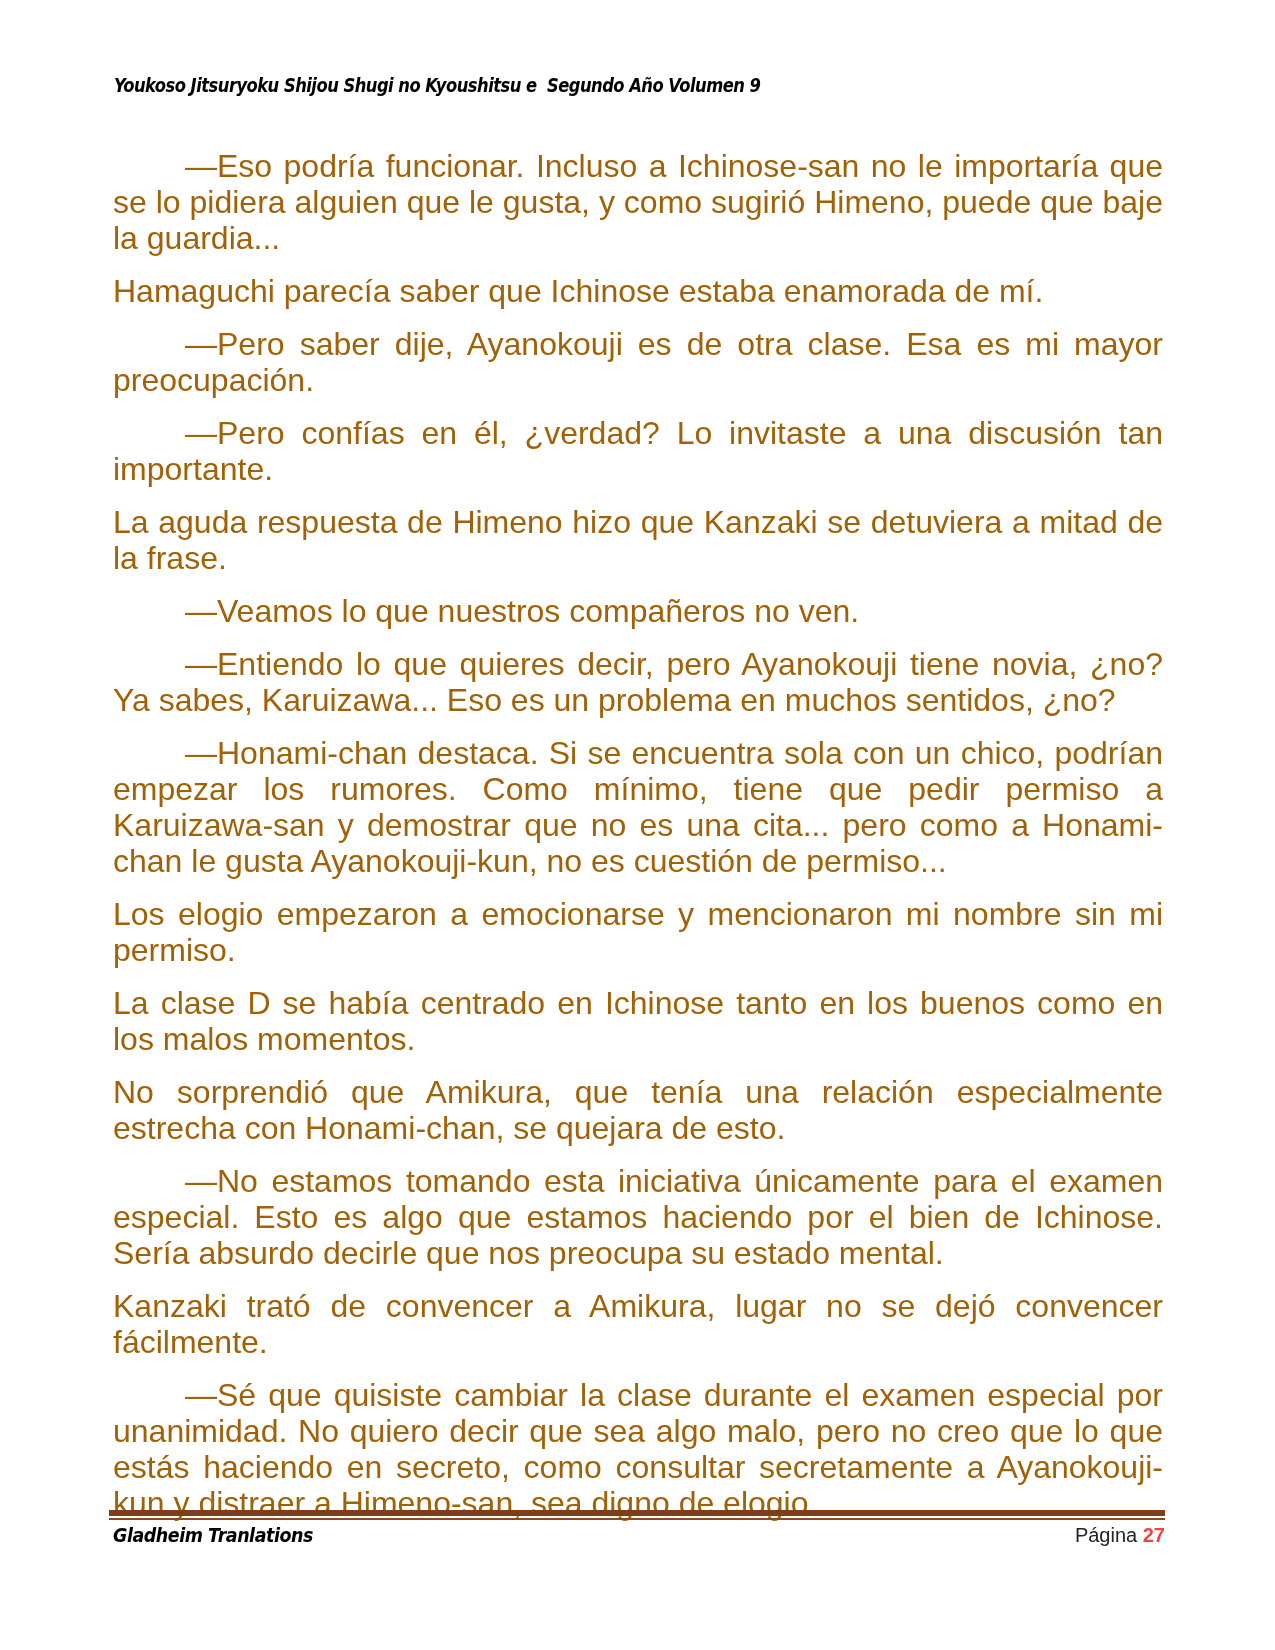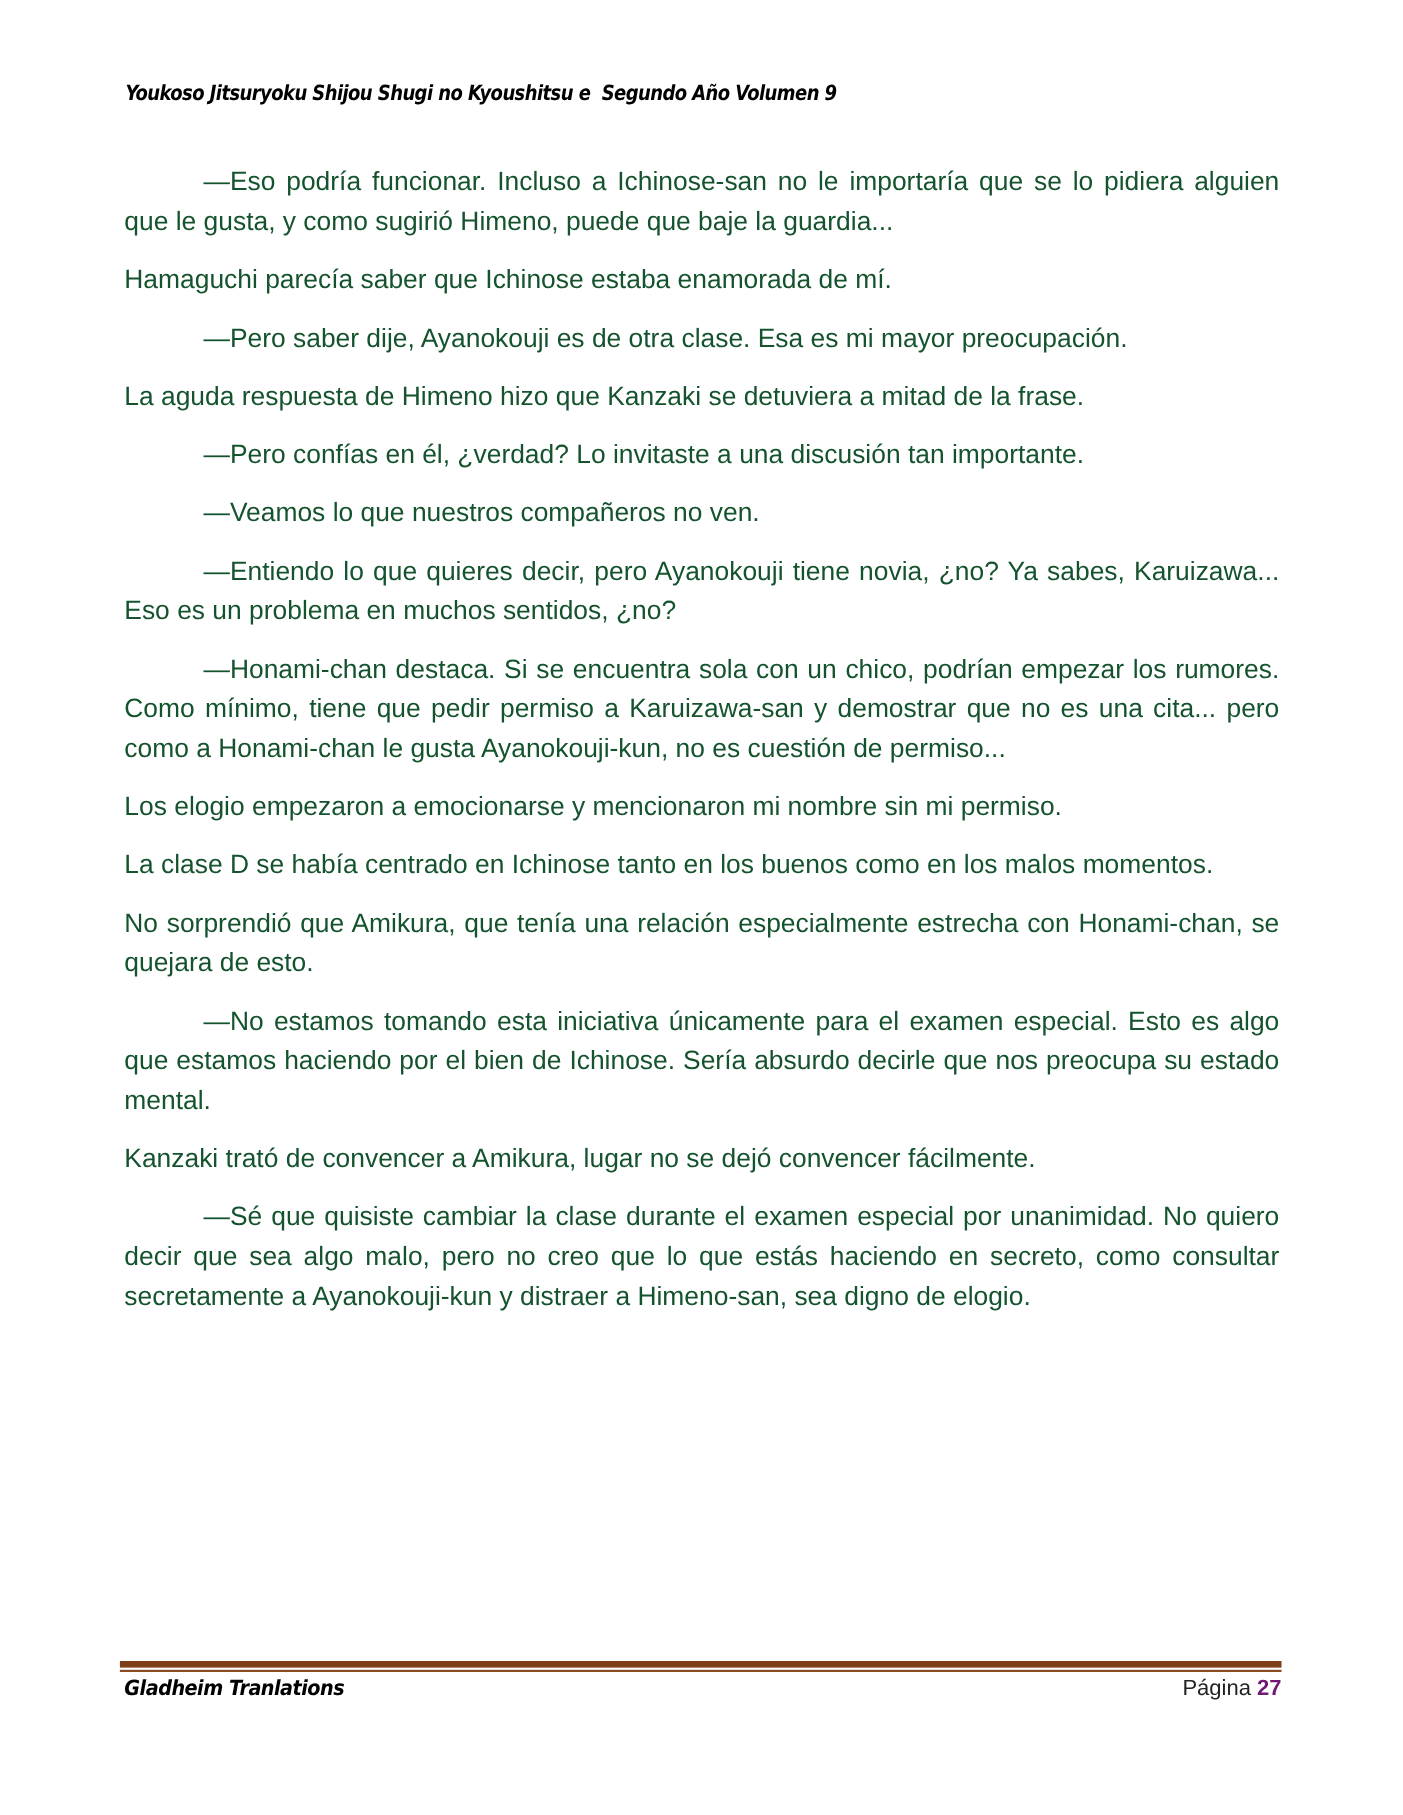--- a/index.html
+++ b/index.html
@@ -8,21 +8,21 @@
     position: absolute; left: 114px; top: 74px;
     font-family: "DejaVu Sans", sans-serif;
     font-style: italic; font-weight: bold;
     font-size: 19px; letter-spacing: -0.6px;
     color: #000; white-space: pre;
     transform: scaleX(0.86); transform-origin: left center;
   }
   .body-text {
     position: absolute; left: 113px; top: 148px; width: 1050px;
     font-family: "Liberation Sans", sans-serif;
-    font-size: 24px; line-height: 36px; color: #14532d;
+    font-size: 32px; line-height: 36px; color: #a16207;
   }
   .para { margin: 0 0 17px 0; text-align: justify; }
   .para.indent { text-indent: 72px; }
   .footer-rule {
     position: absolute; left: 109px; top: 1510px; width: 1056px;
     height: 6px; background: #7e3f18;
   }
   .footer-rule-thin {
     position: absolute; left: 109px; top: 1518px; width: 1056px;
     height: 1.5px; background: #8a4a22;
@@ -30,33 +30,33 @@
   .footer-left {
     position: absolute; left: 113px; top: 1524px;
     font-family: "DejaVu Sans", sans-serif; font-style: italic; font-weight: bold;
     font-size: 19px; letter-spacing: -0.5px; color: #000;
     transform: scaleX(0.92); transform-origin: left center;
   }
   .footer-right {
     position: absolute; right: 110px; top: 1524px;
     font-family: "Liberation Sans", sans-serif; font-size: 20px; color: #222;
   }
-  .footer-right .num { font-weight: bold; color: #701a75; }
+  .footer-right .num { font-weight: bold; color: #ef4444; }
 </style>
 </head>
 <body>
 
 <div class="page-header">Youkoso Jitsuryoku Shijou Shugi no Kyoushitsu e  Segundo Año Volumen 9</div>
 
 <div class="body-text">
   <p class="para indent">—Eso podría funcionar. Incluso a Ichinose-san no le importaría que se lo pidiera alguien que le gusta, y como sugirió Himeno, puede que baje la guardia...</p>
   <p class="para">Hamaguchi parecía saber que Ichinose estaba enamorada de mí.</p>
   <p class="para indent">—Pero saber dije, Ayanokouji es de otra clase. Esa es mi mayor preocupación.</p>
+  <p class="para indent">—Pero confías en él, ¿verdad? Lo invitaste a una discusión tan importante.</p>
   <p class="para">La aguda respuesta de Himeno hizo que Kanzaki se detuviera a mitad de la frase.</p>
-  <p class="para indent">—Pero confías en él, ¿verdad? Lo invitaste a una discusión tan importante.</p>
   <p class="para indent">—Veamos lo que nuestros compañeros no ven.</p>
   <p class="para indent">—Entiendo lo que quieres decir, pero Ayanokouji tiene novia, ¿no? Ya sabes, Karuizawa... Eso es un problema en muchos sentidos, ¿no?</p>
   <p class="para indent">—Honami-chan destaca. Si se encuentra sola con un chico, podrían empezar los rumores. Como mínimo, tiene que pedir permiso a Karuizawa-san y demostrar que no es una cita... pero como a Honami-chan le gusta Ayanokouji-kun, no es cuestión de permiso...</p>
   <p class="para">Los elogio empezaron a emocionarse y mencionaron mi nombre sin mi permiso.</p>
   <p class="para">La clase D se había centrado en Ichinose tanto en los buenos como en los malos momentos.</p>
   <p class="para">No sorprendió que Amikura, que tenía una relación especialmente estrecha con Honami-chan, se quejara de esto.</p>
   <p class="para indent">—No estamos tomando esta iniciativa únicamente para el examen especial. Esto es algo que estamos haciendo por el bien de Ichinose. Sería absurdo decirle que nos preocupa su estado mental.</p>
   <p class="para">Kanzaki trató de convencer a Amikura, lugar no se dejó convencer fácilmente.</p>
   <p class="para indent">—Sé que quisiste cambiar la clase durante el examen especial por unanimidad. No quiero decir que sea algo malo, pero no creo que lo que estás haciendo en secreto, como consultar secretamente a Ayanokouji-kun y distraer a Himeno-san, sea digno de elogio.</p>
 </div>

